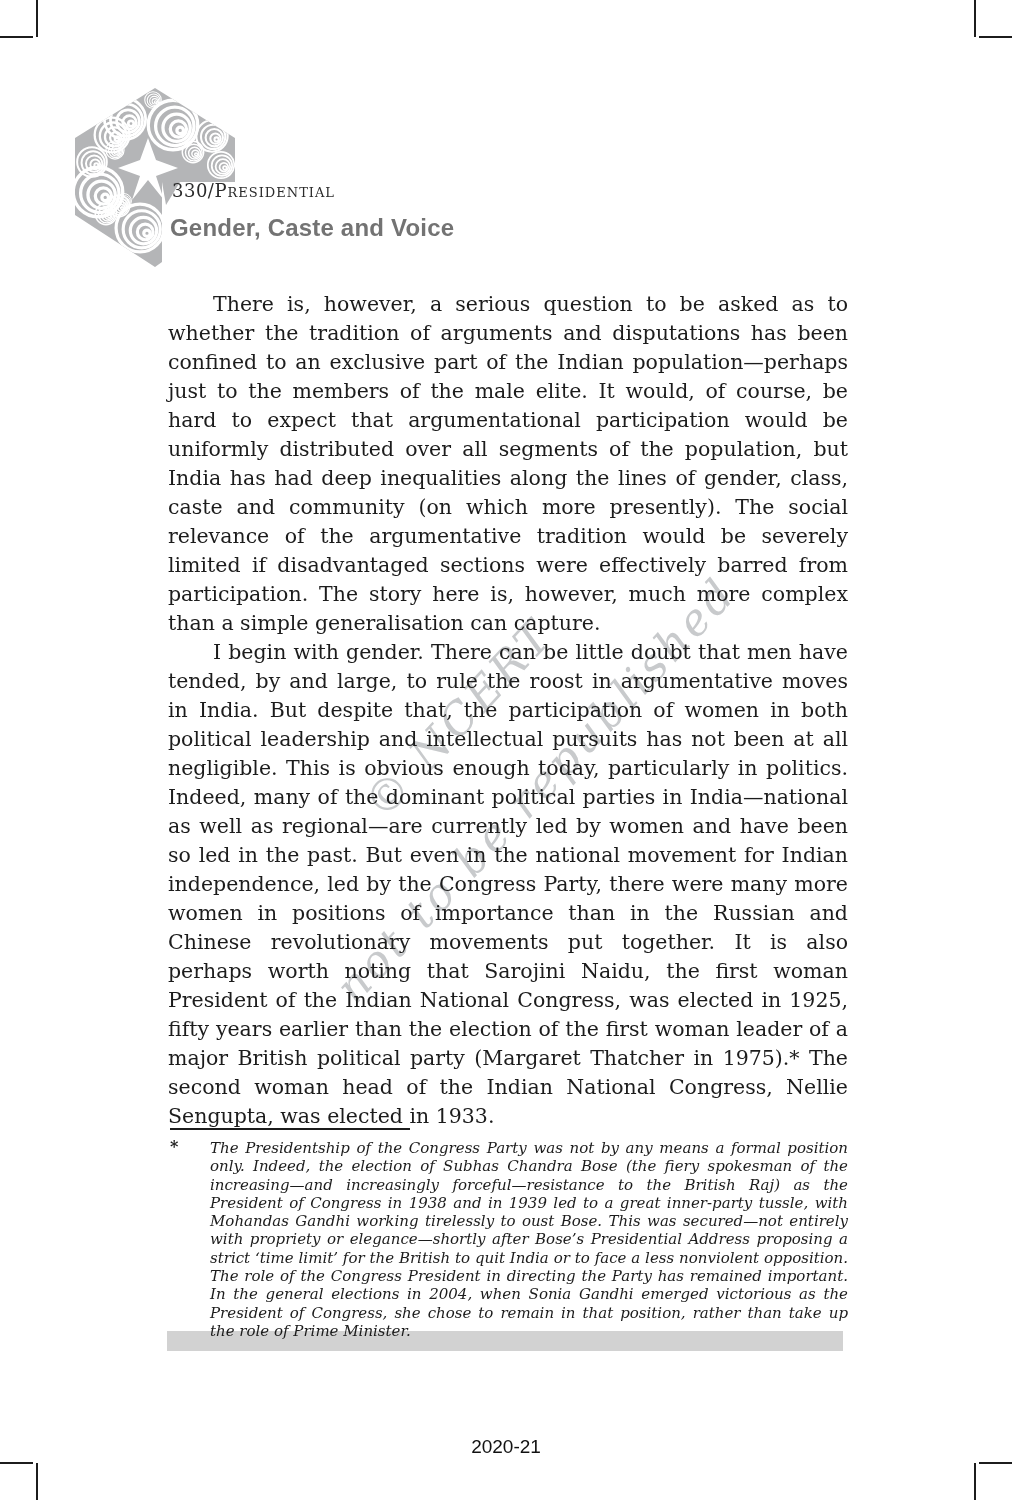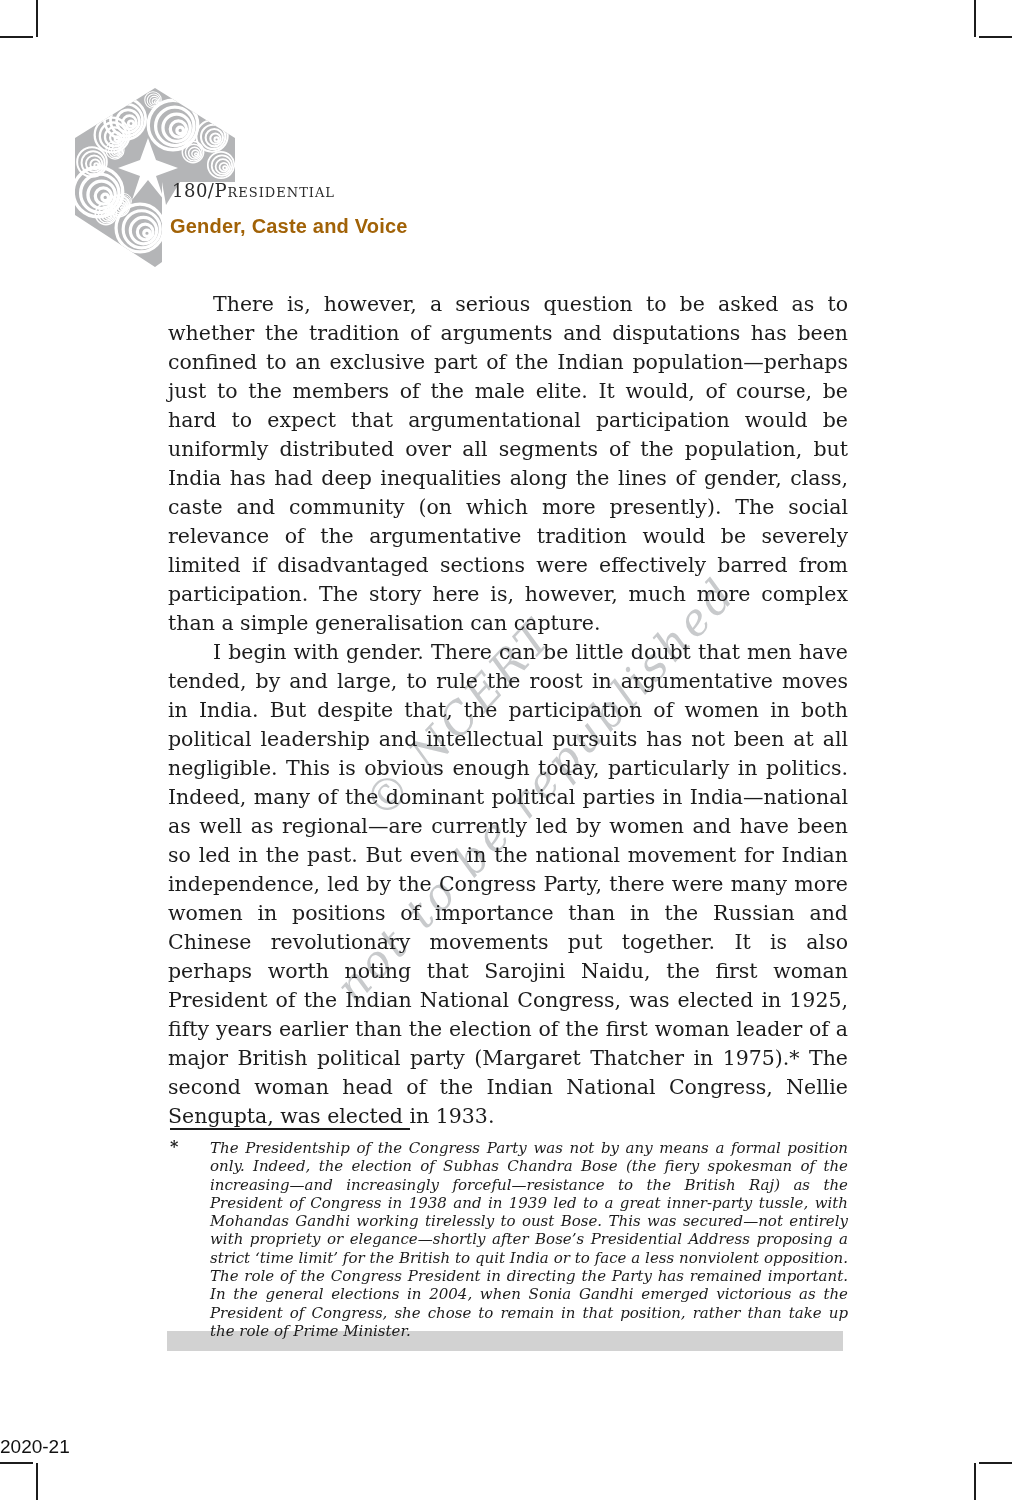--- a/index.html
+++ b/index.html
@@ -7,42 +7,42 @@
         font-family:"DejaVu Serif", serif;color:#1c1c1c;}
   
   .crop{position:absolute;background:#1c1c1c;}
   
   .logo{position:absolute;left:70px;top:88px;}
   
   .running-header{position:absolute;left:172px;top:180px;z-index:2;font-size:18px;color:#2b2b2b;letter-spacing:.5px;white-space:nowrap;}
   .running-header .sc{font-variant:small-caps;letter-spacing:1px;}
   
   .section-heading{position:absolute;left:170px;top:216px;margin:0;z-index:2;
-        font-family:"Liberation Sans", sans-serif;font-weight:bold;font-size:20px;line-height:1;
-        color:#a16207;letter-spacing:.2px;}
+        font-family:"Liberation Sans", sans-serif;font-weight:bold;font-size:24px;line-height:1;
+        color:#737373;letter-spacing:.2px;}
   
   .body-text{position:absolute;left:168px;top:268px;width:680px;z-index:2;
         font-size:20.5px;line-height:29px;text-align:justify;margin-top:22px;}
   .body-text p{margin:0;text-indent:45px;}
   
   .watermark{position:absolute;left:217px;top:494px;width:560px;height:520px;z-index:1;
         display:flex;flex-direction:column;align-items:center;justify-content:center;
         transform:rotate(-47deg);pointer-events:none;}
   .watermark div{font-family:"DejaVu Serif", serif;font-style:italic;font-size:44px;line-height:105px;
         letter-spacing:4px;color:#c8cacc;white-space:nowrap;text-align:center;}
   
   .footnote-rule{position:absolute;left:170px;top:1128px;width:240px;height:2px;background:#1c1c1c;z-index:2;}
   .footnote{position:absolute;left:170px;top:1139px;width:678px;z-index:2;
         font-size:15px;line-height:18.3px;font-style:italic;text-align:justify;}
   .fn-marker{position:absolute;left:0;top:-1px;font-style:normal;font-weight:bold;font-size:16px;}
   .fn-text{display:block;margin-left:40px;}
   
   .divider-bar{position:absolute;left:167px;top:1331px;width:676px;height:20px;background:#d2d2d2;}
   
-  .page-footer{position:absolute;left:0;top:1436px;width:100%;z-index:2;
+  .page-footer{position:absolute;left:0;top:1436px;width:100%;text-align:center;z-index:2;
         font-family:"Liberation Sans", sans-serif;font-size:19px;color:#111111;}
 </style>
 </head>
 <body>
 
 <div class="page">
 
   <div class="crop" style="left:36px;top:0;width:2px;height:37px;"></div>
   <div class="crop" style="left:0;top:36px;width:33px;height:2px;"></div>
   <div class="crop" style="left:974px;top:0;width:2px;height:37px;"></div>
@@ -80,21 +80,21 @@
       <use href="#sp" transform="translate(70,140) scale(1.45)"></use>
       <use href="#sp" transform="translate(36,126) scale(0.65)"></use>
       <use href="#sp" transform="translate(54,113) scale(0.45)"></use>
       <use href="#sp" transform="translate(83,12) scale(0.5)"></use>
       <polygon points="78,50 86,72 108,80 86,88 94,112 78,92 62,112 70,88 48,80 70,72" fill="#ffffff"></polygon>
     </g>
     <polygon points="92,94 110,94 96,117" fill="#b4b5b7"></polygon>
   </svg>
 
   <div class="running-header">
-    <span>180</span><span>/</span><span class="sc">Presidential</span>
+    <span>330</span><span>/</span><span class="sc">Presidential</span>
   </div>
 
   <h1 class="section-heading">Gender, Caste and Voice</h1>
 
   <div class="watermark">
     <div>© NCERT</div>
     <div>not to be republished</div>
   </div>
 
   <div class="body-text">

